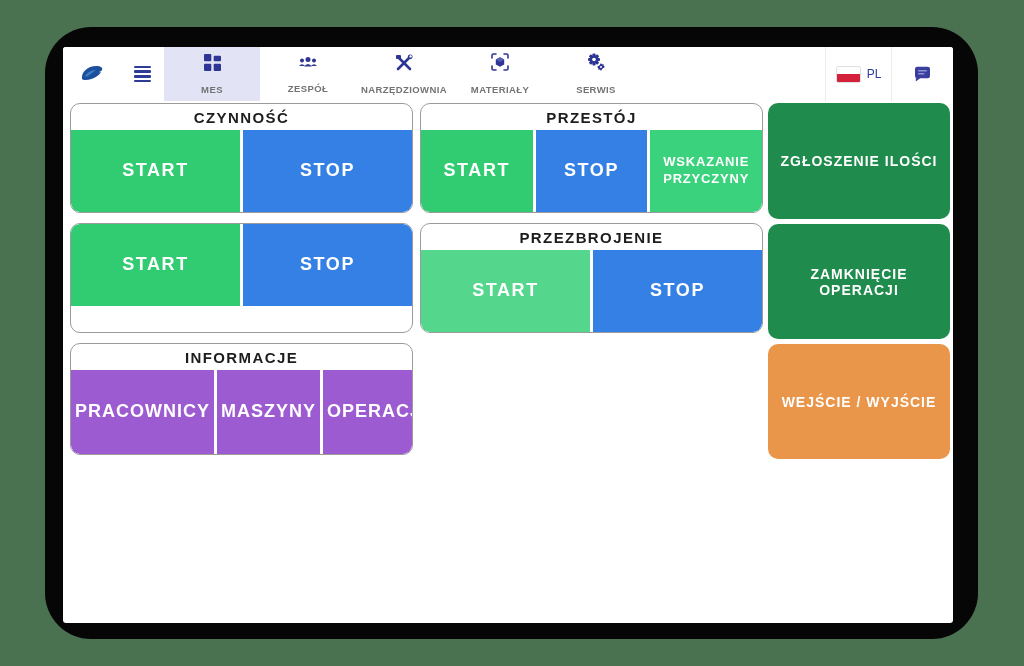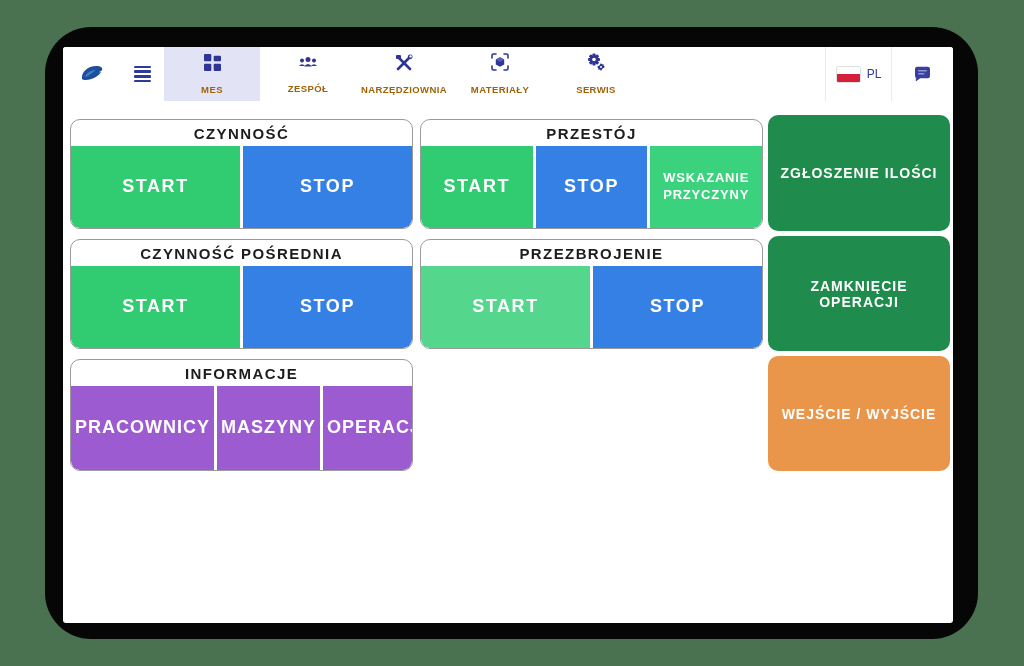--- a/index.html
+++ b/index.html
@@ -13,37 +13,37 @@
     background:#ffffff;border-radius:3px;overflow:hidden;}
 
   
   .nav{height:54px;display:flex;align-items:stretch;background:#fff;}
   .nav-cell{display:flex;align-items:center;justify-content:center;}
   .nav-logo{width:57px;}
   .nav-menu{width:44px;cursor:pointer;}
   .burger{display:flex;flex-direction:column;gap:2px;}
   .burger span{width:17px;height:2.6px;background:#2e3a96;border-radius:1px;}
   .tab{width:96px;display:flex;flex-direction:column;align-items:center;
-    justify-content:center;gap:13px;color:#a16207;cursor:pointer;}
+    justify-content:center;gap:13px;color:#737373;cursor:pointer;}
   .tab.active{background:#e2e4f6;}
   .tab-label{font-size:9.5px;font-weight:700;letter-spacing:.4px;}
   .tab svg{display:block;}
   .nav-spacer{flex:1;}
   .nav-lang{width:65px;border-left:1px solid #ececec;gap:6px;cursor:pointer;}
   .flag{width:23px;height:15px;border-radius:2px;overflow:hidden;
     border:1px solid #e0e0e0;display:flex;flex-direction:column;}
   .flag .w{flex:1;background:#fdfdfd;}
   .flag .r{flex:1;background:#d4203a;}
   .lang-code{font-size:12px;font-weight:400;color:#2e3a96;}
   .nav-chat{width:61px;border-left:1px solid #ececec;cursor:pointer;}
 
   
   .main{display:flex;padding:2px 3px 0 7px;background:#fff;}
   .panels-area{width:693px;display:grid;grid-template-columns:343px 343px;
-    grid-template-rows:110px 110px 112px;column-gap:7px;row-gap:10px;align-content:start;margin-top:16px;}
+    grid-template-rows:110px 110px 112px;column-gap:7px;row-gap:10px;align-content:start;}
   .panel{border:1.5px solid #9b9b9b;border-radius:10px;overflow:hidden;
     background:#fff;box-sizing:border-box;}
   .panel-header{height:26px;display:flex;align-items:center;justify-content:center;
     font-size:15px;font-weight:700;letter-spacing:1.4px;color:#1d1d1d;}
   .panel-body{display:flex;gap:3px;height:calc(100% - 26px);background:#fff;}
   .pbtn{flex:1;display:flex;align-items:center;justify-content:center;
     color:#fff;font-weight:700;font-size:18px;letter-spacing:1.6px;
     text-align:center;line-height:1.3;cursor:pointer;padding:0 4px;}
 
   .side-col{width:184px;margin-left:5px;display:flex;flex-direction:column;gap:5px;padding-top:0;justify-content:flex-end;}
@@ -180,21 +180,20 @@
         <div class="panel">
           <div class="panel-header">PRZESTÓJ</div>
           <div class="panel-body">
             <div class="pbtn" style="background-color: rgb(49, 203, 114);">START</div>
             <div class="pbtn" style="background-color: rgb(53, 128, 228);">STOP</div>
             <div class="pbtn" style="font-size: 13px; letter-spacing: 0.8px; background-color: rgb(59, 210, 125);">WSKAZANIE PRZYCZYNY</div>
           </div>
         </div>
 
         <div class="panel">
-          <div class="panel-header">CZYNNOŚĆ POŚREDNIA</div>
           <div class="panel-body">
             <div class="pbtn" style="background-color: rgb(49, 203, 114);">START</div>
             <div class="pbtn" style="background-color: rgb(53, 128, 228);">STOP</div>
           </div>
         </div>
 
         <div class="panel">
           <div class="panel-header">PRZEZBROJENIE</div>
           <div class="panel-body">
             <div class="pbtn" style="background-color: rgb(84, 214, 141);">START</div>

